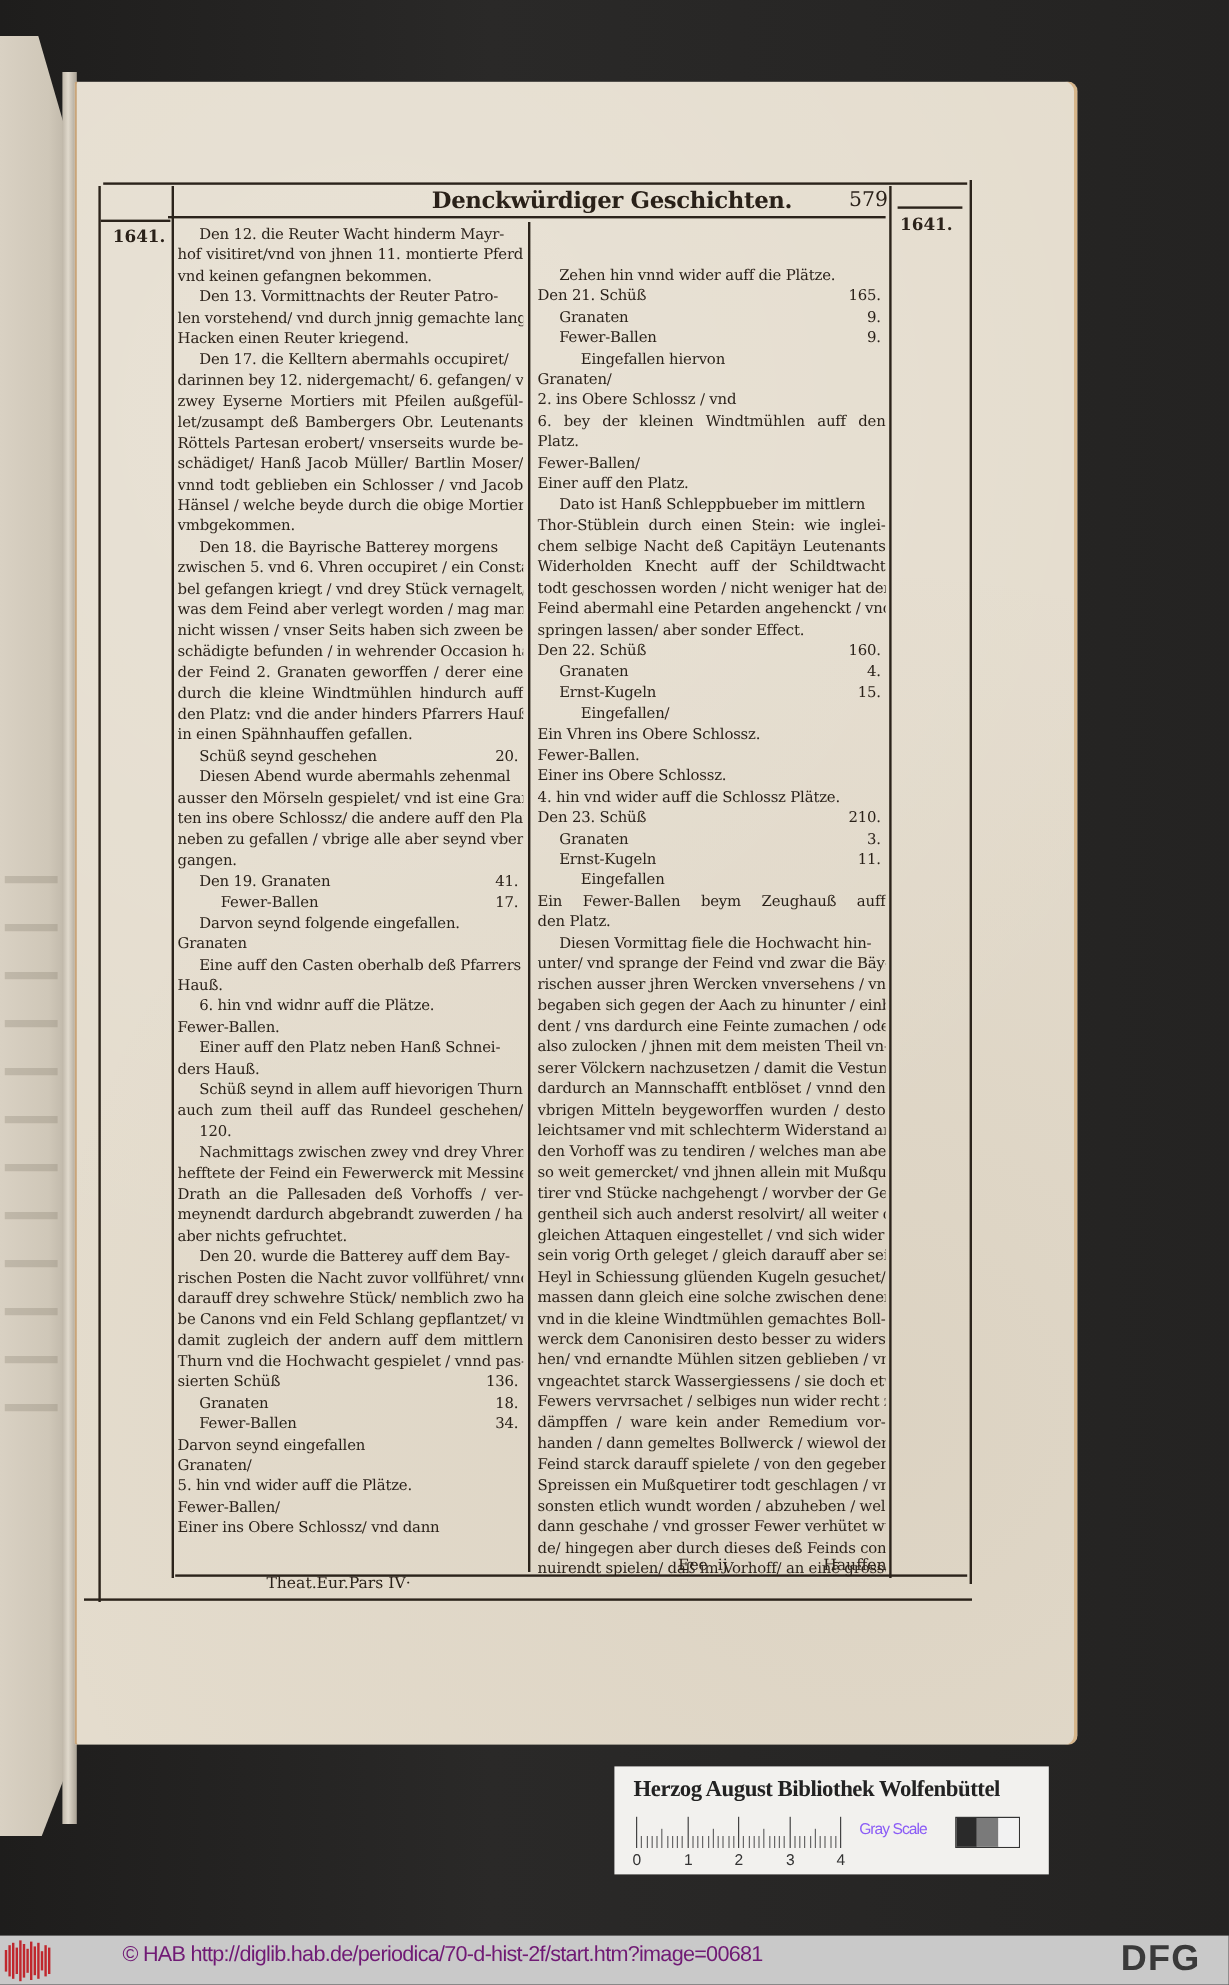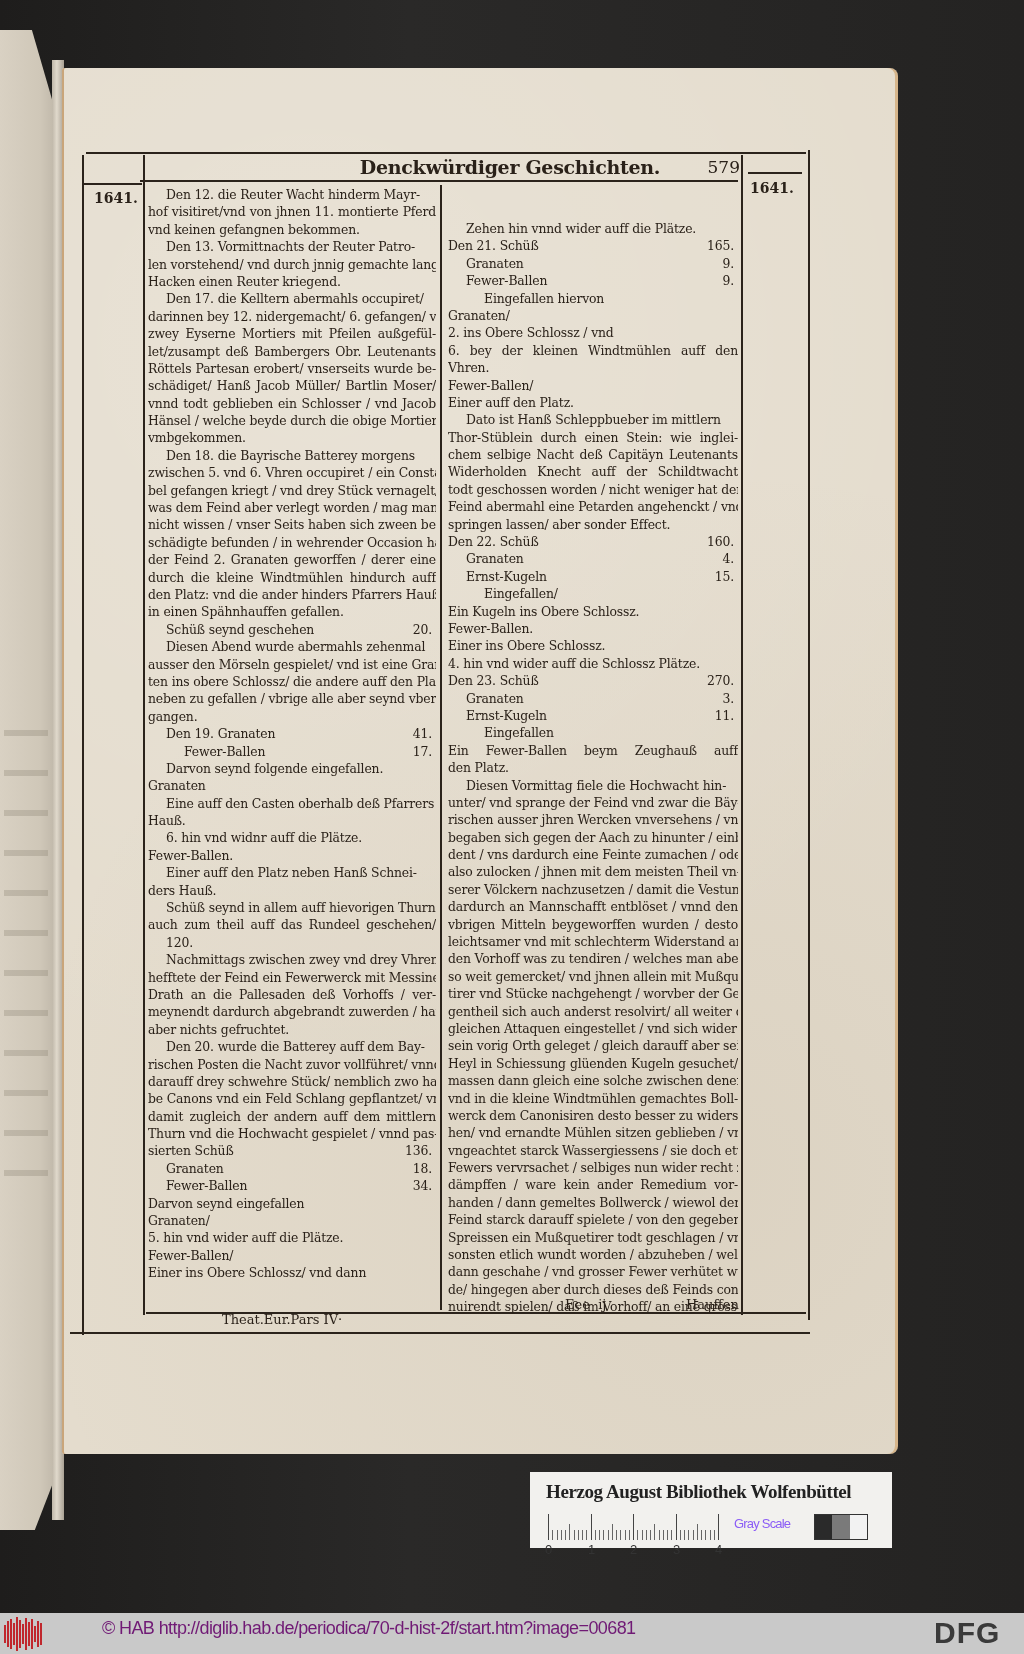--- a/index.html
+++ b/index.html
@@ -35,21 +35,21 @@
   .col { position: absolute; font-size: 12.4px; line-height: 17.4px; color: #2a2119; letter-spacing: -0.15px; }
   .col .ln { display: block; white-space: nowrap; overflow: hidden; height: 17.4px; position: relative; }
   .col .ln.indent { padding-left: 18px; }
   .col .ln.indent2 { padding-left: 36px; }
   .col .ln.center { }
   .col .ln .num { position: absolute; right: 4px; top: 0; }
   .col .ln.justify { text-align: justify; text-align-last: justify; }
 
   .footer-sig { position: absolute; font-size: 13px; color: #2a2119; }
 
-  .hab-label { position: absolute; left: 530px; top: 1472px; width: 362px; height: 76px; background: #f2f1ee; }
+  .hab-label { position: absolute; left: 512px; top: 1472px; width: 362px; height: 90px; background: #f2f1ee; }
   .hab-label .title { position: absolute; left: 16px; top: 9px; font-family: "Liberation Serif", serif; font-weight: bold; font-size: 19px; color: #222; letter-spacing: -0.4px; }
   .hab-label .ruler { position: absolute; left: 18px; top: 42px; width: 172px; height: 26px; }
   .hab-label .tick { position: absolute; bottom: 0; width: 1px; background: #666; }
   .hab-label .ruler-num { position: absolute; top: 70px; font-family: "Liberation Sans", sans-serif; font-size: 13px; color: #333; }
   .hab-label .gs-text { position: absolute; left: 204px; top: 44px; font-family: "Liberation Sans", sans-serif; font-size: 13px; color: #8b5cf6; letter-spacing: -0.8px; }
   .hab-label .gs-box { position: absolute; left: 284px; top: 42px; width: 54px; height: 26px; border: 1.5px solid #333; display: flex; }
   .hab-label .gs-box span { flex: 1; }
 
   .statusbar { position: absolute; left: 0; top: 1613px; width: 1024px; height: 41px; background: #c9c9c9; }
   .statusbar .logo-left { position: absolute; left: 4px; top: 4px; width: 40px; height: 34px; }
@@ -164,39 +164,39 @@
   </div>
 <div class="col" id="col-right" style="left:448px; top:180px; width:290px;margin-top:40px;">
     <span class="ln indent"><span>Zehen hin vnnd wider auff die Plätze.</span></span>
     <span class="ln"><span>Den 21. Schüß</span><span class="num">165.</span></span>
     <span class="ln indent"><span>Granaten</span><span class="num">9.</span></span>
     <span class="ln indent"><span>Fewer-Ballen</span><span class="num">9.</span></span>
     <span class="ln indent2"><span>Eingefallen hiervon</span></span>
     <span class="ln center"><span>Granaten/</span></span>
     <span class="ln"><span>2.  ins Obere Schlossz / vnd</span></span>
     <span class="ln justify"><span>6.  bey der kleinen Windtmühlen auff den</span></span>
-    <span class="ln"><span>Vhren.</span></span>
+    <span class="ln"><span>Platz.</span></span>
     <span class="ln center"><span>Fewer-Ballen/</span></span>
     <span class="ln"><span>Einer auff den Platz.</span></span>
     <span class="ln indent"><span>Dato ist Hanß Schleppbueber im mittlern</span></span>
     <span class="ln justify"><span>Thor-Stüblein durch einen Stein: wie inglei-</span></span>
     <span class="ln justify"><span>chem selbige Nacht deß Capitäyn Leutenants</span></span>
     <span class="ln justify"><span>Widerholden Knecht auff der Schildtwacht</span></span>
     <span class="ln justify"><span>todt geschossen worden / nicht weniger hat der</span></span>
     <span class="ln justify"><span>Feind abermahl eine Petarden angehenckt / vnd</span></span>
     <span class="ln"><span>springen lassen/ aber sonder Effect.</span></span>
     <span class="ln"><span>Den 22. Schüß</span><span class="num">160.</span></span>
     <span class="ln indent"><span>Granaten</span><span class="num">4.</span></span>
     <span class="ln indent"><span>Ernst-Kugeln</span><span class="num">15.</span></span>
     <span class="ln indent2"><span>Eingefallen/</span></span>
-    <span class="ln"><span>Ein Kugeln ins Obere Schlossz.</span></span>
+    <span class="ln"><span>Ein Vhren ins Obere Schlossz.</span></span>
     <span class="ln center"><span>Fewer-Ballen.</span></span>
     <span class="ln"><span>Einer ins Obere Schlossz.</span></span>
     <span class="ln"><span>4.  hin vnd wider auff die Schlossz Plätze.</span></span>
-    <span class="ln"><span>Den 23. Schüß</span><span class="num">270.</span></span>
+    <span class="ln"><span>Den 23. Schüß</span><span class="num">210.</span></span>
     <span class="ln indent"><span>Granaten</span><span class="num">3.</span></span>
     <span class="ln indent"><span>Ernst-Kugeln</span><span class="num">11.</span></span>
     <span class="ln indent2"><span>Eingefallen</span></span>
     <span class="ln justify"><span>Ein Fewer-Ballen beym Zeughauß auff</span></span>
     <span class="ln"><span>den Platz.</span></span>
     <span class="ln indent"><span>Diesen Vormittag fiele die Hochwacht hin-</span></span>
     <span class="ln justify"><span>unter/ vnd sprange der Feind vnd zwar die Bäy-</span></span>
     <span class="ln justify"><span>rischen ausser jhren Wercken vnversehens / vnnd</span></span>
     <span class="ln justify"><span>begaben sich gegen der Aach zu hinunter / einbil-</span></span>
     <span class="ln justify"><span>dent / vns dardurch eine Feinte zumachen / oder</span></span>

